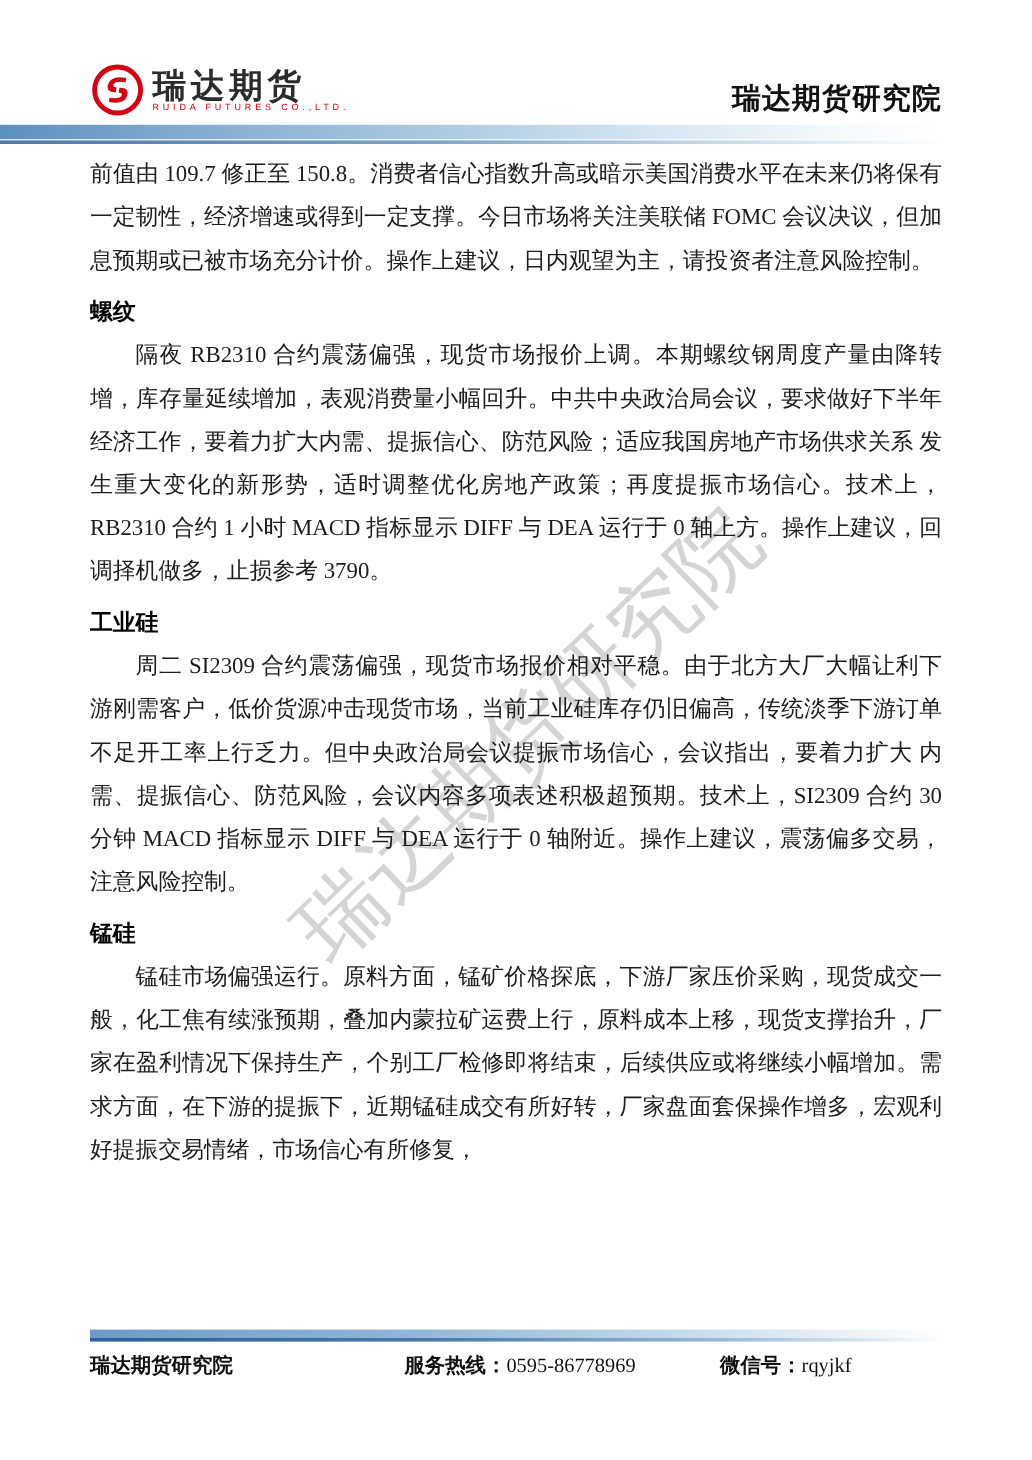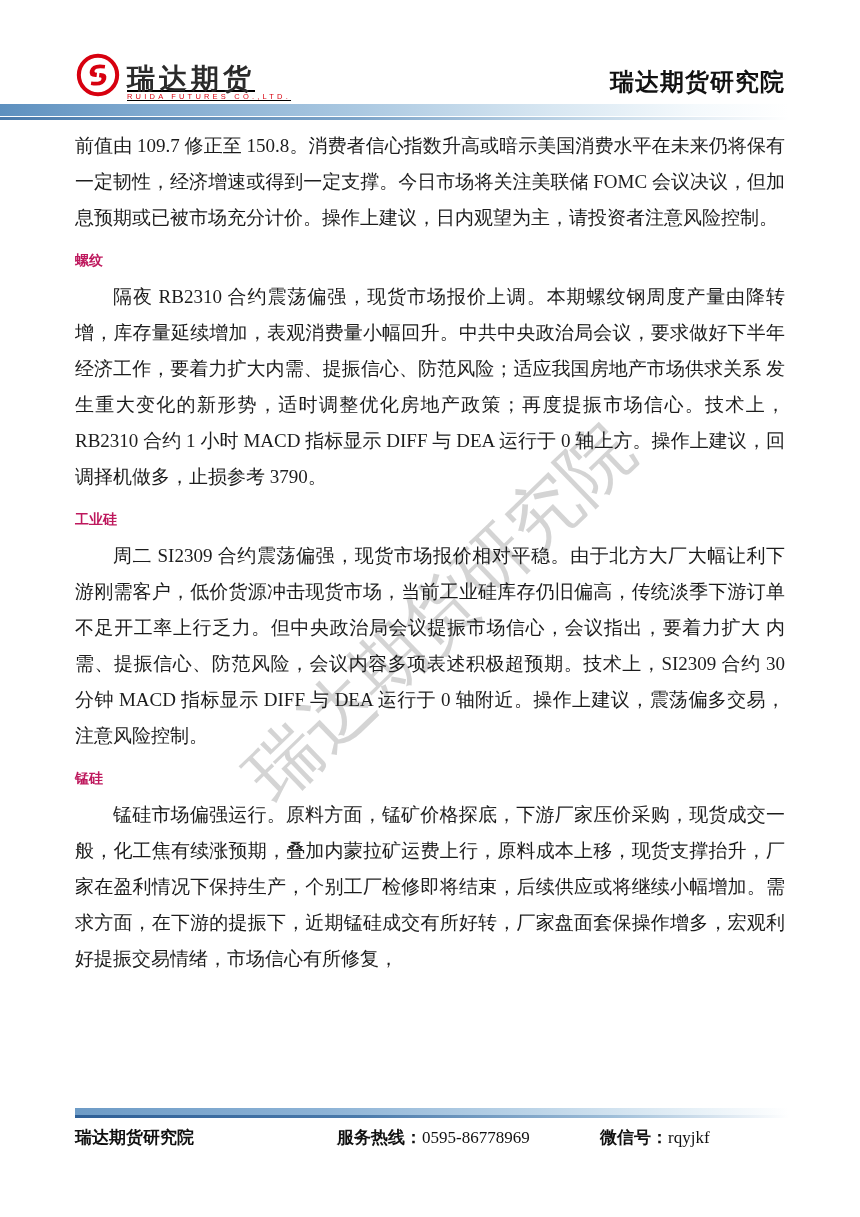--- a/index.html
+++ b/index.html
@@ -17,21 +17,21 @@
 
   
   .header { position: relative; padding-top: 44px; z-index: 2; }
   .header-row {
     height: 56px;
     padding: 0 75px;
     display: flex;
     justify-content: space-between;
     align-items: flex-end;
   }
-  .logo-block { display: flex; align-items: flex-end; gap: 6px; text-decoration: underline; }
+  .logo-block { display: flex; align-items: center; gap: 6px; }
   .logo-icon { display: block; margin-bottom: 2px; }
   .logo-text { display: flex; flex-direction: column; line-height: 1; }
   .logo-brand {
     font-family: "Liberation Sans", "DejaVu Sans", sans-serif;
     font-size: 28px; font-weight: bold; color: #2b2b2b; letter-spacing: 4px;
   }
   .logo-sub {
     font-family: "Liberation Sans", "DejaVu Sans", sans-serif;
     font-size: 7.5px; color: #d7000f; letter-spacing: 3.2px; margin-top: 0;
   }
@@ -74,23 +74,23 @@
     width: 710px;
     margin: 8px auto 0 75px;
     font-size: 19px;
     line-height: 36px;
     color: #1c1c1c;
     text-align: justify;
   }
   .para { text-align: justify; }
   .para.indent { text-indent: 2em; }
   .section-heading {
-    font-size: 14px;
+    font-size: 19px;
     font-weight: bold;
-    color: #be185d;
+    color: #000000;
     line-height: 26px;
     margin: 12px 0 5px 0;
   }
 
   
   .footer { position: absolute; left: 0; top: 1108px; width: 860px; z-index: 2; }
   .footer-bar {
     margin-left: 75px;
     width: 714px; height: 7px;
     background: linear-gradient(90deg, #6d9bc6 0%, #8db3d6 35%, #bdd5e8 65%, #e9f2f8 88%, #ffffff 100%);

